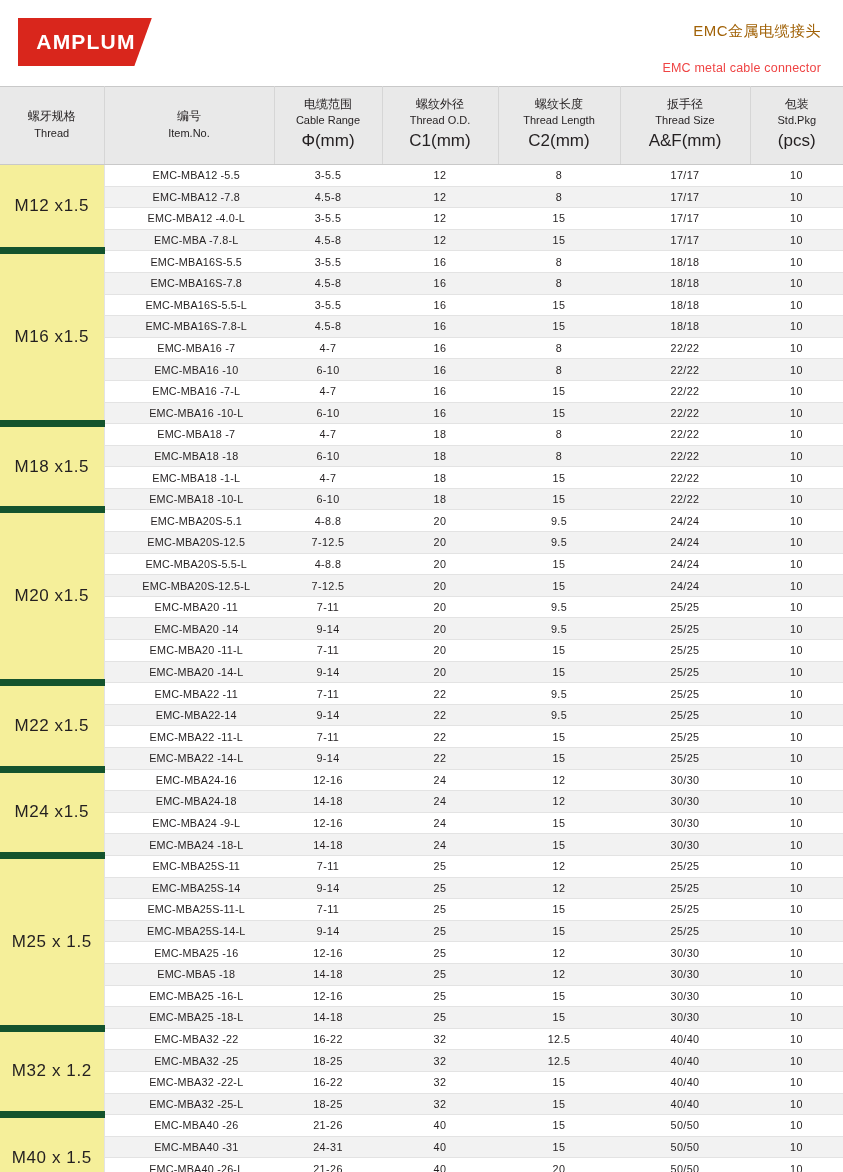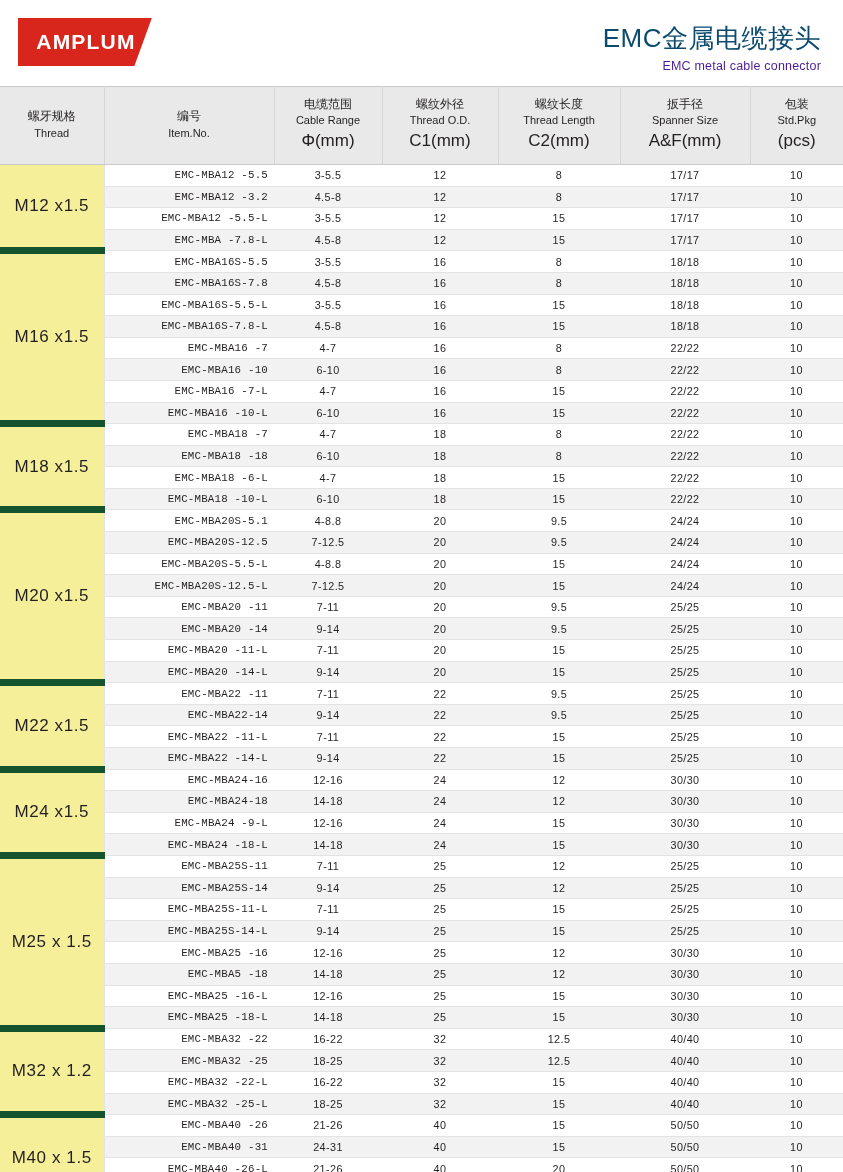--- a/index.html
+++ b/index.html
@@ -58,30 +58,30 @@
     font-size: 21px;
     letter-spacing: 1.2px;
     padding-right: 18px;
     font-family: "Liberation Sans", sans-serif;
   }
   .title-block {
     text-align: right;
     padding-top: 4px;
   }
   .title-cn {
-    font-size: 26px;
-    color: #0c4a6e;
+    font-size: 15px;
+    color: #a16207;
     letter-spacing: 0.5px;
     line-height: 1.25;
   }
   .title-en {
     font-size: 12.5px;
-    color: #4c1d95;
+    color: #ef4444;
     letter-spacing: 0.2px;
-    margin-top: 4px;
+    margin-top: 20px;
   }
 
   
   table.spec {
     border-collapse: collapse;
     width: 843px;
     table-layout: fixed;
     font-size: 11px;
   }
   table.spec col.c-thread  { width: 104px; }
@@ -120,24 +120,23 @@
     color: #231f20;
     text-align: center;
     vertical-align: middle;
     white-space: nowrap;
     font-family: "Liberation Sans", sans-serif;
   }
   tbody tr.odd td { background: #ffffff; }
   tbody tr.even td { background: #f2f2f2; }
 
   td.item {
-    text-align: right;
+    text-align: center;
     padding-left: 20px;
     letter-spacing: 0.2px;
-    font-family: Liberation Mono, monospace;
   }
 
   td.thread {
     background: #f5ef9a !important;
     border-right: 1px solid #e3e3e3;
     border-bottom: 7px solid #14532d;
     font-size: 17px;
     letter-spacing: 0.6px;
     color: #231f20;
   }
@@ -187,50 +186,50 @@
             <span class="hdr-en">Thread O.D.</span>
             <span class="hdr-en2">C1(mm)</span>
           </th>
           <th>
             <span class="hdr-cn">螺纹长度</span>
             <span class="hdr-en">Thread Length</span>
             <span class="hdr-en2">C2(mm)</span>
           </th>
           <th>
             <span class="hdr-cn">扳手径</span>
-            <span class="hdr-en">Spanner Size</span>
+            <span class="hdr-en">Thread Size</span>
             <span class="hdr-en2">A&amp;F(mm)</span>
           </th>
           <th>
             <span class="hdr-cn">包装</span>
             <span class="hdr-en">Std.Pkg</span>
             <span class="hdr-en2">(pcs)</span>
           </th>
         </tr>
     </thead>
     <tbody>
         <tr class="odd">
           <td class="thread" rowspan="4">M12 x1.5</td>
           <td class="item">EMC-MBA12 -5.5</td>
           <td>3-5.5</td>
           <td>12</td>
           <td>8</td>
           <td>17/17</td>
           <td>10</td>
         </tr>
         <tr class="even">
-          <td class="item">EMC-MBA12 -3.2</td>
+          <td class="item">EMC-MBA12 -7.8</td>
           <td>4.5-8</td>
           <td>12</td>
           <td>8</td>
           <td>17/17</td>
           <td>10</td>
         </tr>
         <tr class="odd">
-          <td class="item">EMC-MBA12 -5.5-L</td>
+          <td class="item">EMC-MBA12 -4.0-L</td>
           <td>3-5.5</td>
           <td>12</td>
           <td>15</td>
           <td>17/17</td>
           <td>10</td>
         </tr>
         <tr class="even">
           <td class="item">EMC-MBA -7.8-L</td>
           <td>4.5-8</td>
           <td>12</td>
@@ -314,21 +313,21 @@
         </tr>
         <tr class="even">
           <td class="item">EMC-MBA18 -18</td>
           <td>6-10</td>
           <td>18</td>
           <td>8</td>
           <td>22/22</td>
           <td>10</td>
         </tr>
         <tr class="odd">
-          <td class="item">EMC-MBA18 -6-L</td>
+          <td class="item">EMC-MBA18 -1-L</td>
           <td>4-7</td>
           <td>18</td>
           <td>15</td>
           <td>22/22</td>
           <td>10</td>
         </tr>
         <tr class="even">
           <td class="item">EMC-MBA18 -10-L</td>
           <td>6-10</td>
           <td>18</td>

